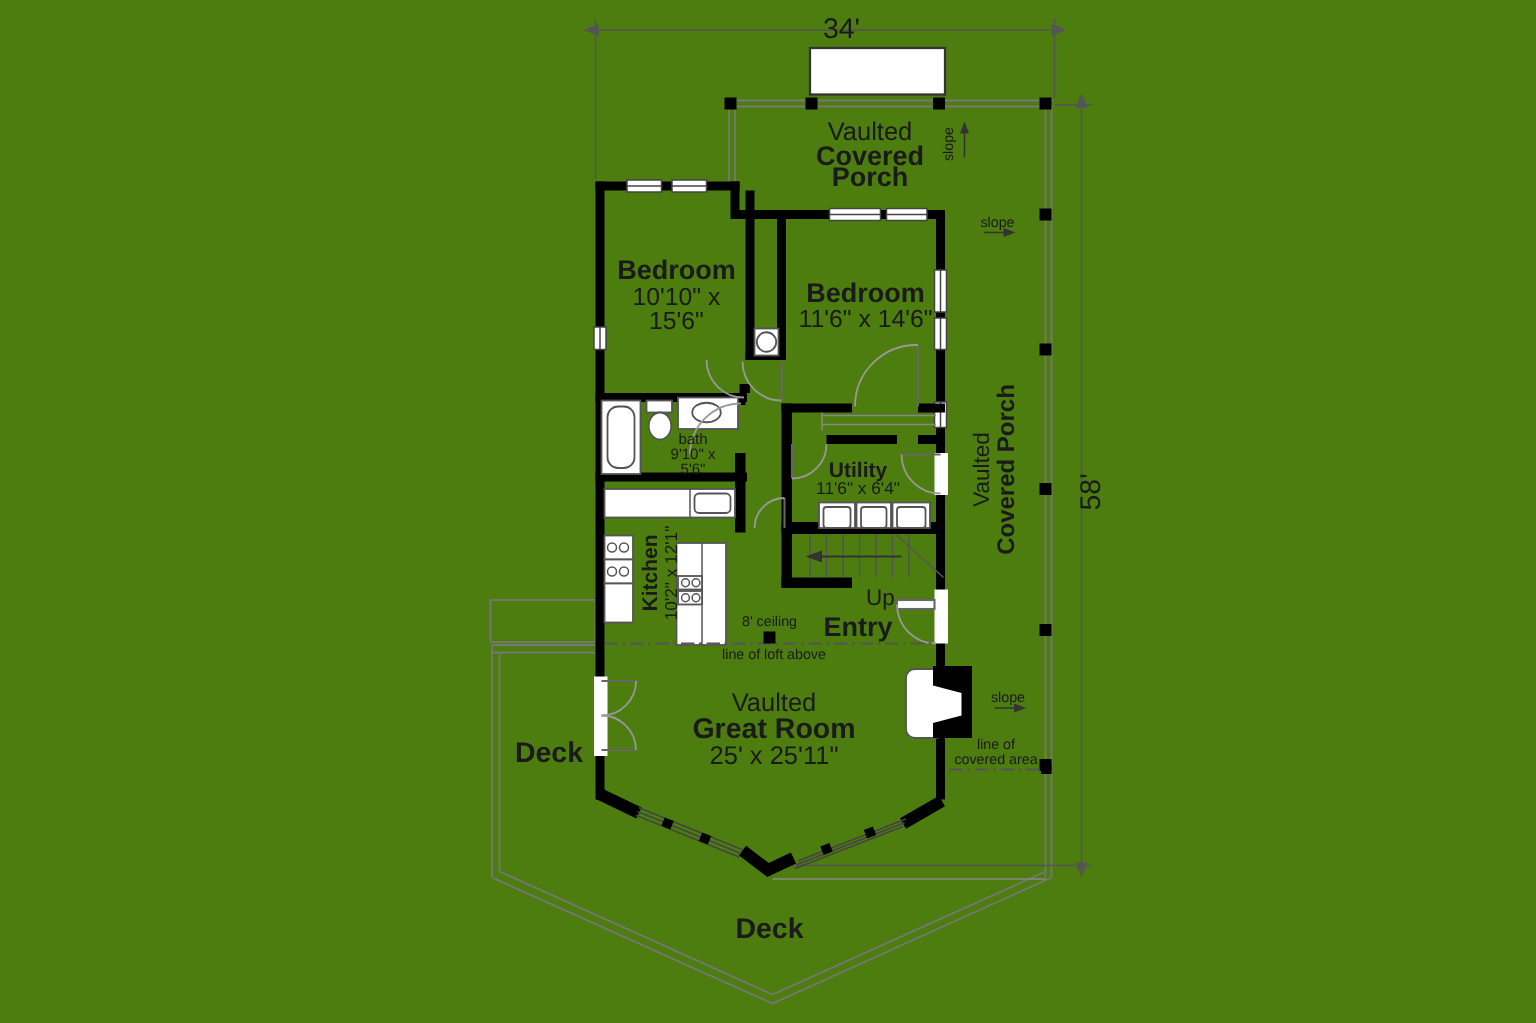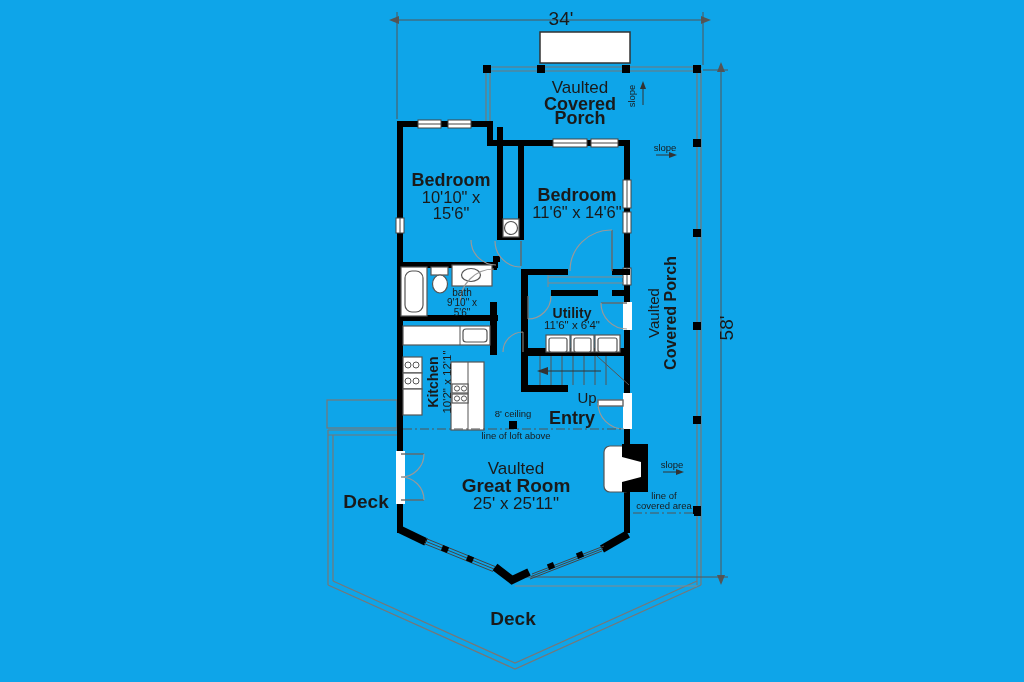--- a/index.html
+++ b/index.html
@@ -1,16 +1,16 @@
 <!DOCTYPE html>
 <html><head>
 <meta charset="utf-8">
 <style>
   html,body{margin:0;padding:0;background:#ffffff;}
-  .stage{position:relative;width:1024px;height:682px;background:#0ea5e9;overflow:hidden;}
+  .stage{position:relative;width:1024px;height:682px;background:#4d7c0f;overflow:hidden;}
   svg{display:block;}
   text{font-family:"Liberation Sans","DejaVu Sans",sans-serif;fill:#1a1a1a;}
   .t-room{font-size:18px;font-weight:bold;}
   .t-room-lg{font-size:19px;font-weight:bold;}
   .t-vault{font-size:17px;}
   .t-dims{font-size:16.5px;}
   .t-dim-big{font-size:19px;}
   .t-small{font-size:10px;}
   .t-tiny{font-size:9.5px;}
   .t-util{font-size:14px;font-weight:bold;}

